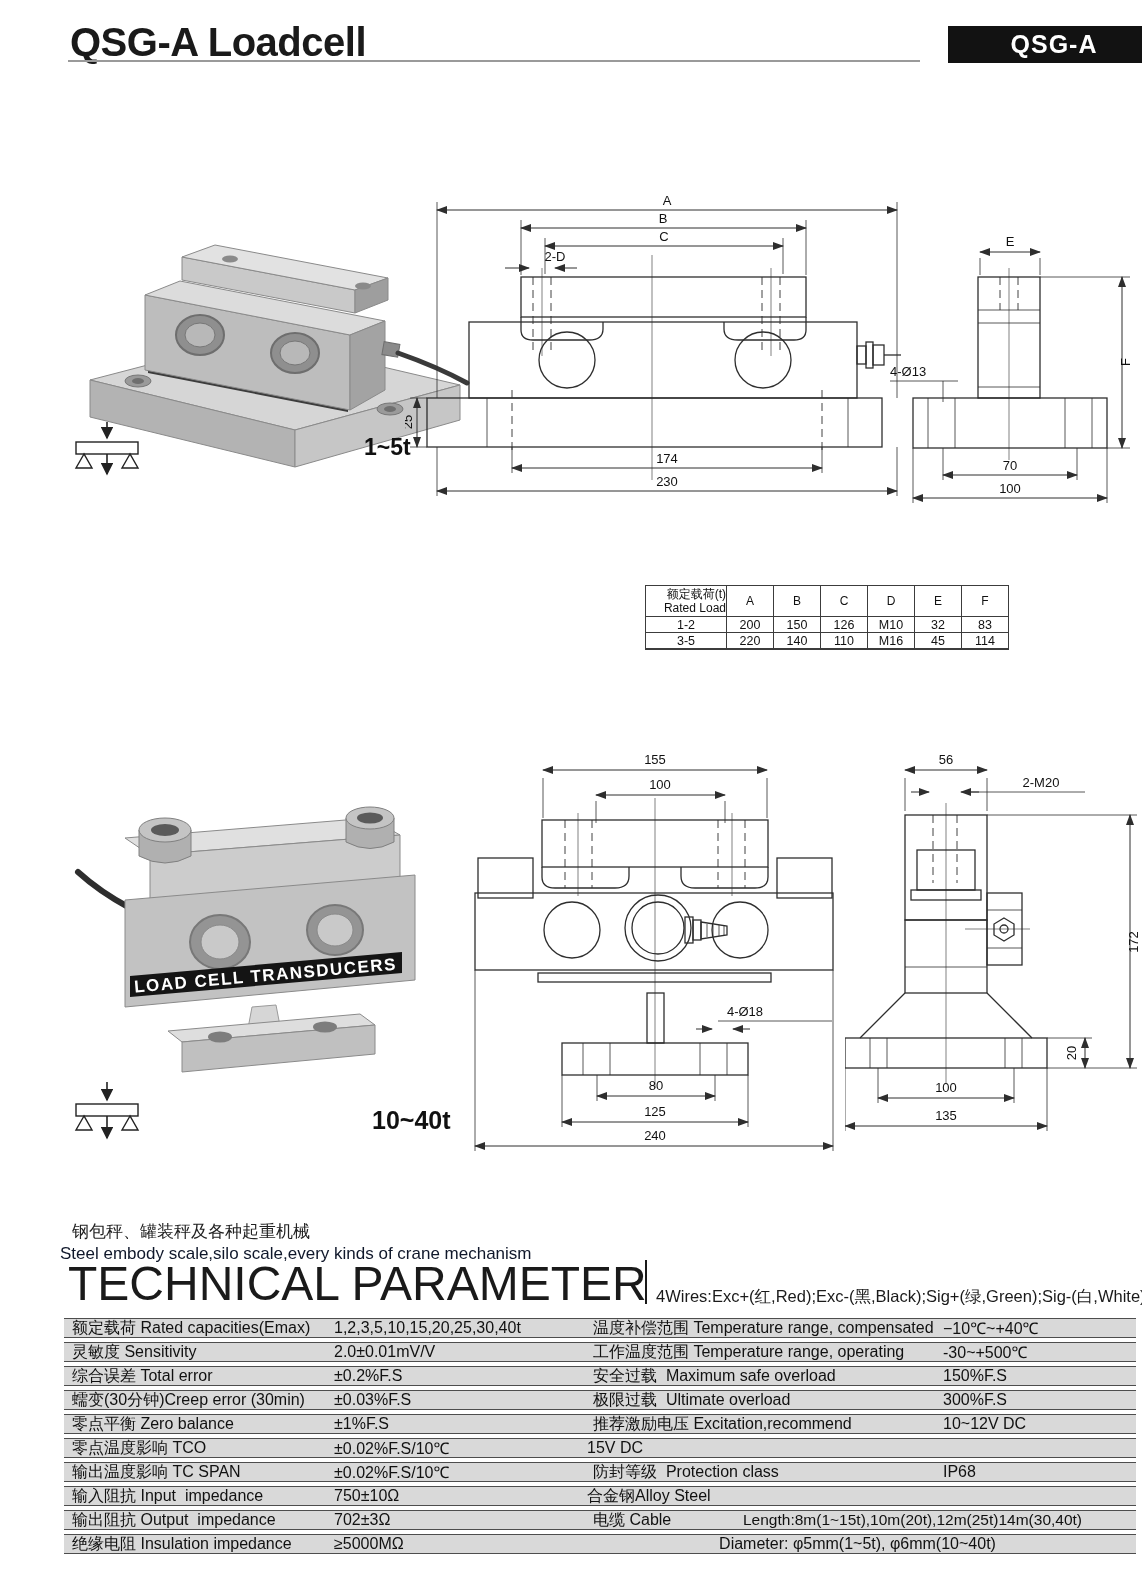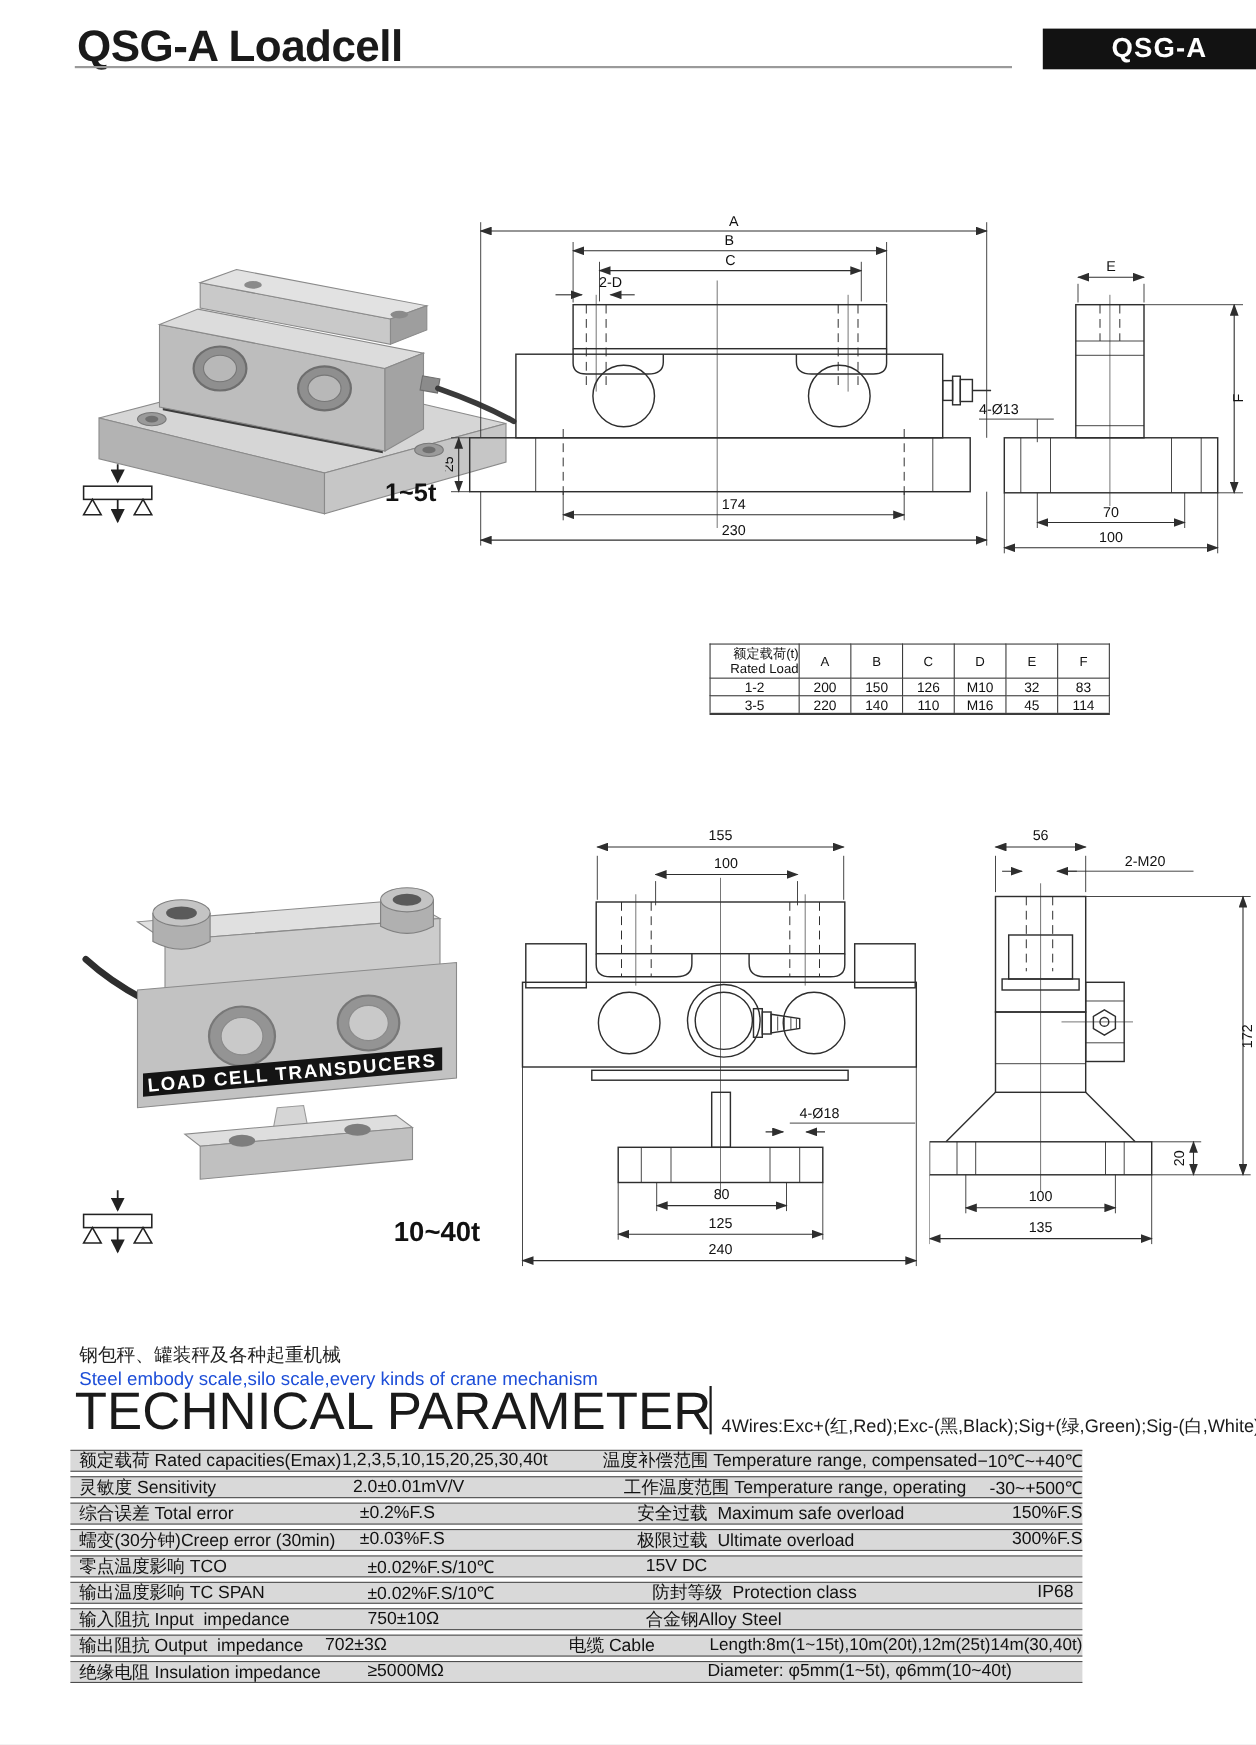--- a/index.html
+++ b/index.html
@@ -7,21 +7,21 @@
         font-family:"Liberation Sans",sans-serif;color:#111;}
   .abs{position:absolute;}
 
   
   .title{left:70px;top:20px;font-size:40px;font-weight:bold;letter-spacing:-0.5px;color:#1a1a1a;}
   .badge{left:948px;top:26px;width:212px;height:37px;background:#121212;color:#ffffff;
          display:flex;align-items:center;justify-content:center;font-size:25px;font-weight:bold;letter-spacing:1px;}
   .rule{left:68px;top:60px;width:852px;height:2px;background:#9a9a9a;}
 
   
-  .model-label{font-weight:bold;color:#111;}
+  .model-label{font-weight:bold;color:#111;margin-left:14px;}
   .lbl-small{left:350px;top:434px;font-size:23px;}
   .lbl-large{left:358px;top:1106px;font-size:25px;}
 
   
   svg .out{fill:none;stroke:#2e2e2e;stroke-width:1.3;}
   svg .thin{stroke:#2e2e2e;stroke-width:0.8;fill:none;}
   svg .dimline{stroke:#2e2e2e;stroke-width:1;fill:none;}
   svg .dash{fill:none;stroke:#2e2e2e;stroke-width:0.9;stroke-dasharray:8 5;}
   svg .cl{stroke:#2e2e2e;stroke-width:0.6;fill:none;}
   svg text.dt{font-family:"Liberation Sans",sans-serif;font-size:13px;fill:#111;}
@@ -30,27 +30,27 @@
   .dim-table{left:645px;top:585px;border-collapse:collapse;font-size:12px;color:#111;}
   .dim-table td,.dim-table th{border:1.2px solid #3c3c3c;text-align:center;padding:0;font-weight:normal;}
   .dim-table tr.hdr td{height:30px;line-height:14px;}
   .dim-table tr.data td{height:15px;font-size:12.5px;}
   .dim-table .c0{width:80px;text-align:right;}
   .dim-table .cn{width:46px;}
   .dim-table{border-bottom:2px solid #3c3c3c;}
 
   
   .apps-zh{left:72px;top:1220px;font-size:17px;color:#222;}
-  .apps-en{left:72px;top:1244px;font-size:17px;color:#1d4ed8;}
+  .apps-en{left:60px;top:1244px;font-size:17px;color:#0f172a;}
   .tech-heading{left:68px;top:1256px;font-size:48px;color:#1a1a1a;white-space:nowrap;letter-spacing:0px;}
   .tech-divider{left:645px;top:1260px;width:2px;height:44px;background:#1a1a1a;}
   .wires{left:656px;top:1286px;font-size:16.5px;color:#1a1a1a;white-space:nowrap;}
 
   
-  .tech-table{left:64px;top:1318px;width:920px;}
+  .tech-table{left:64px;top:1318px;width:1072px;}
   .trow{display:flex;align-items:center;background:#d9d9d9;height:20px;box-sizing:border-box;
         border-top:1.5px solid #4d4d4d;border-bottom:1.5px solid #4d4d4d;margin-bottom:4px;
         font-size:16px;white-space:pre;overflow:visible;}
   .trow .cell{overflow:visible;}
   .trow .l-label{width:262px;padding-left:8px;}
   .trow .l-val{width:253px;}
   .trow .r-label{width:350px;padding-left:6px;}
   .trow .r-val{flex:1;}
   .trow.cable .r-label{width:150px;}
   .trow.cable .r-val{font-size:15.5px;}
@@ -423,20 +423,26 @@
       <div class="cell r-label">安全过载  Maximum safe overload</div>
       <div class="cell r-val">150%F.S</div>
     </div>
     <div class="trow">
       <div class="cell l-label">蠕变(30分钟)Creep error (30min)</div>
       <div class="cell l-val">±0.03%F.S</div>
       <div class="cell r-label">极限过载  Ultimate overload</div>
       <div class="cell r-val">300%F.S</div>
     </div>
     <div class="trow">
+      <div class="cell l-label">零点平衡 Zero balance</div>
+      <div class="cell l-val">±1%F.S</div>
+      <div class="cell r-label">推荐激励电压 Excitation,recommend</div>
+      <div class="cell r-val">10~12V DC</div>
+    </div>
+    <div class="trow">
       <div class="cell l-label">零点温度影响 TCO</div>
       <div class="cell l-val">±0.02%F.S/10℃</div>
       <div class="cell r-val">15V DC</div>
     </div>
     <div class="trow">
       <div class="cell l-label">输出温度影响 TC SPAN</div>
       <div class="cell l-val">±0.02%F.S/10℃</div>
       <div class="cell r-label">防封等级  Protection class</div>
       <div class="cell r-val">IP68</div>
     </div>

